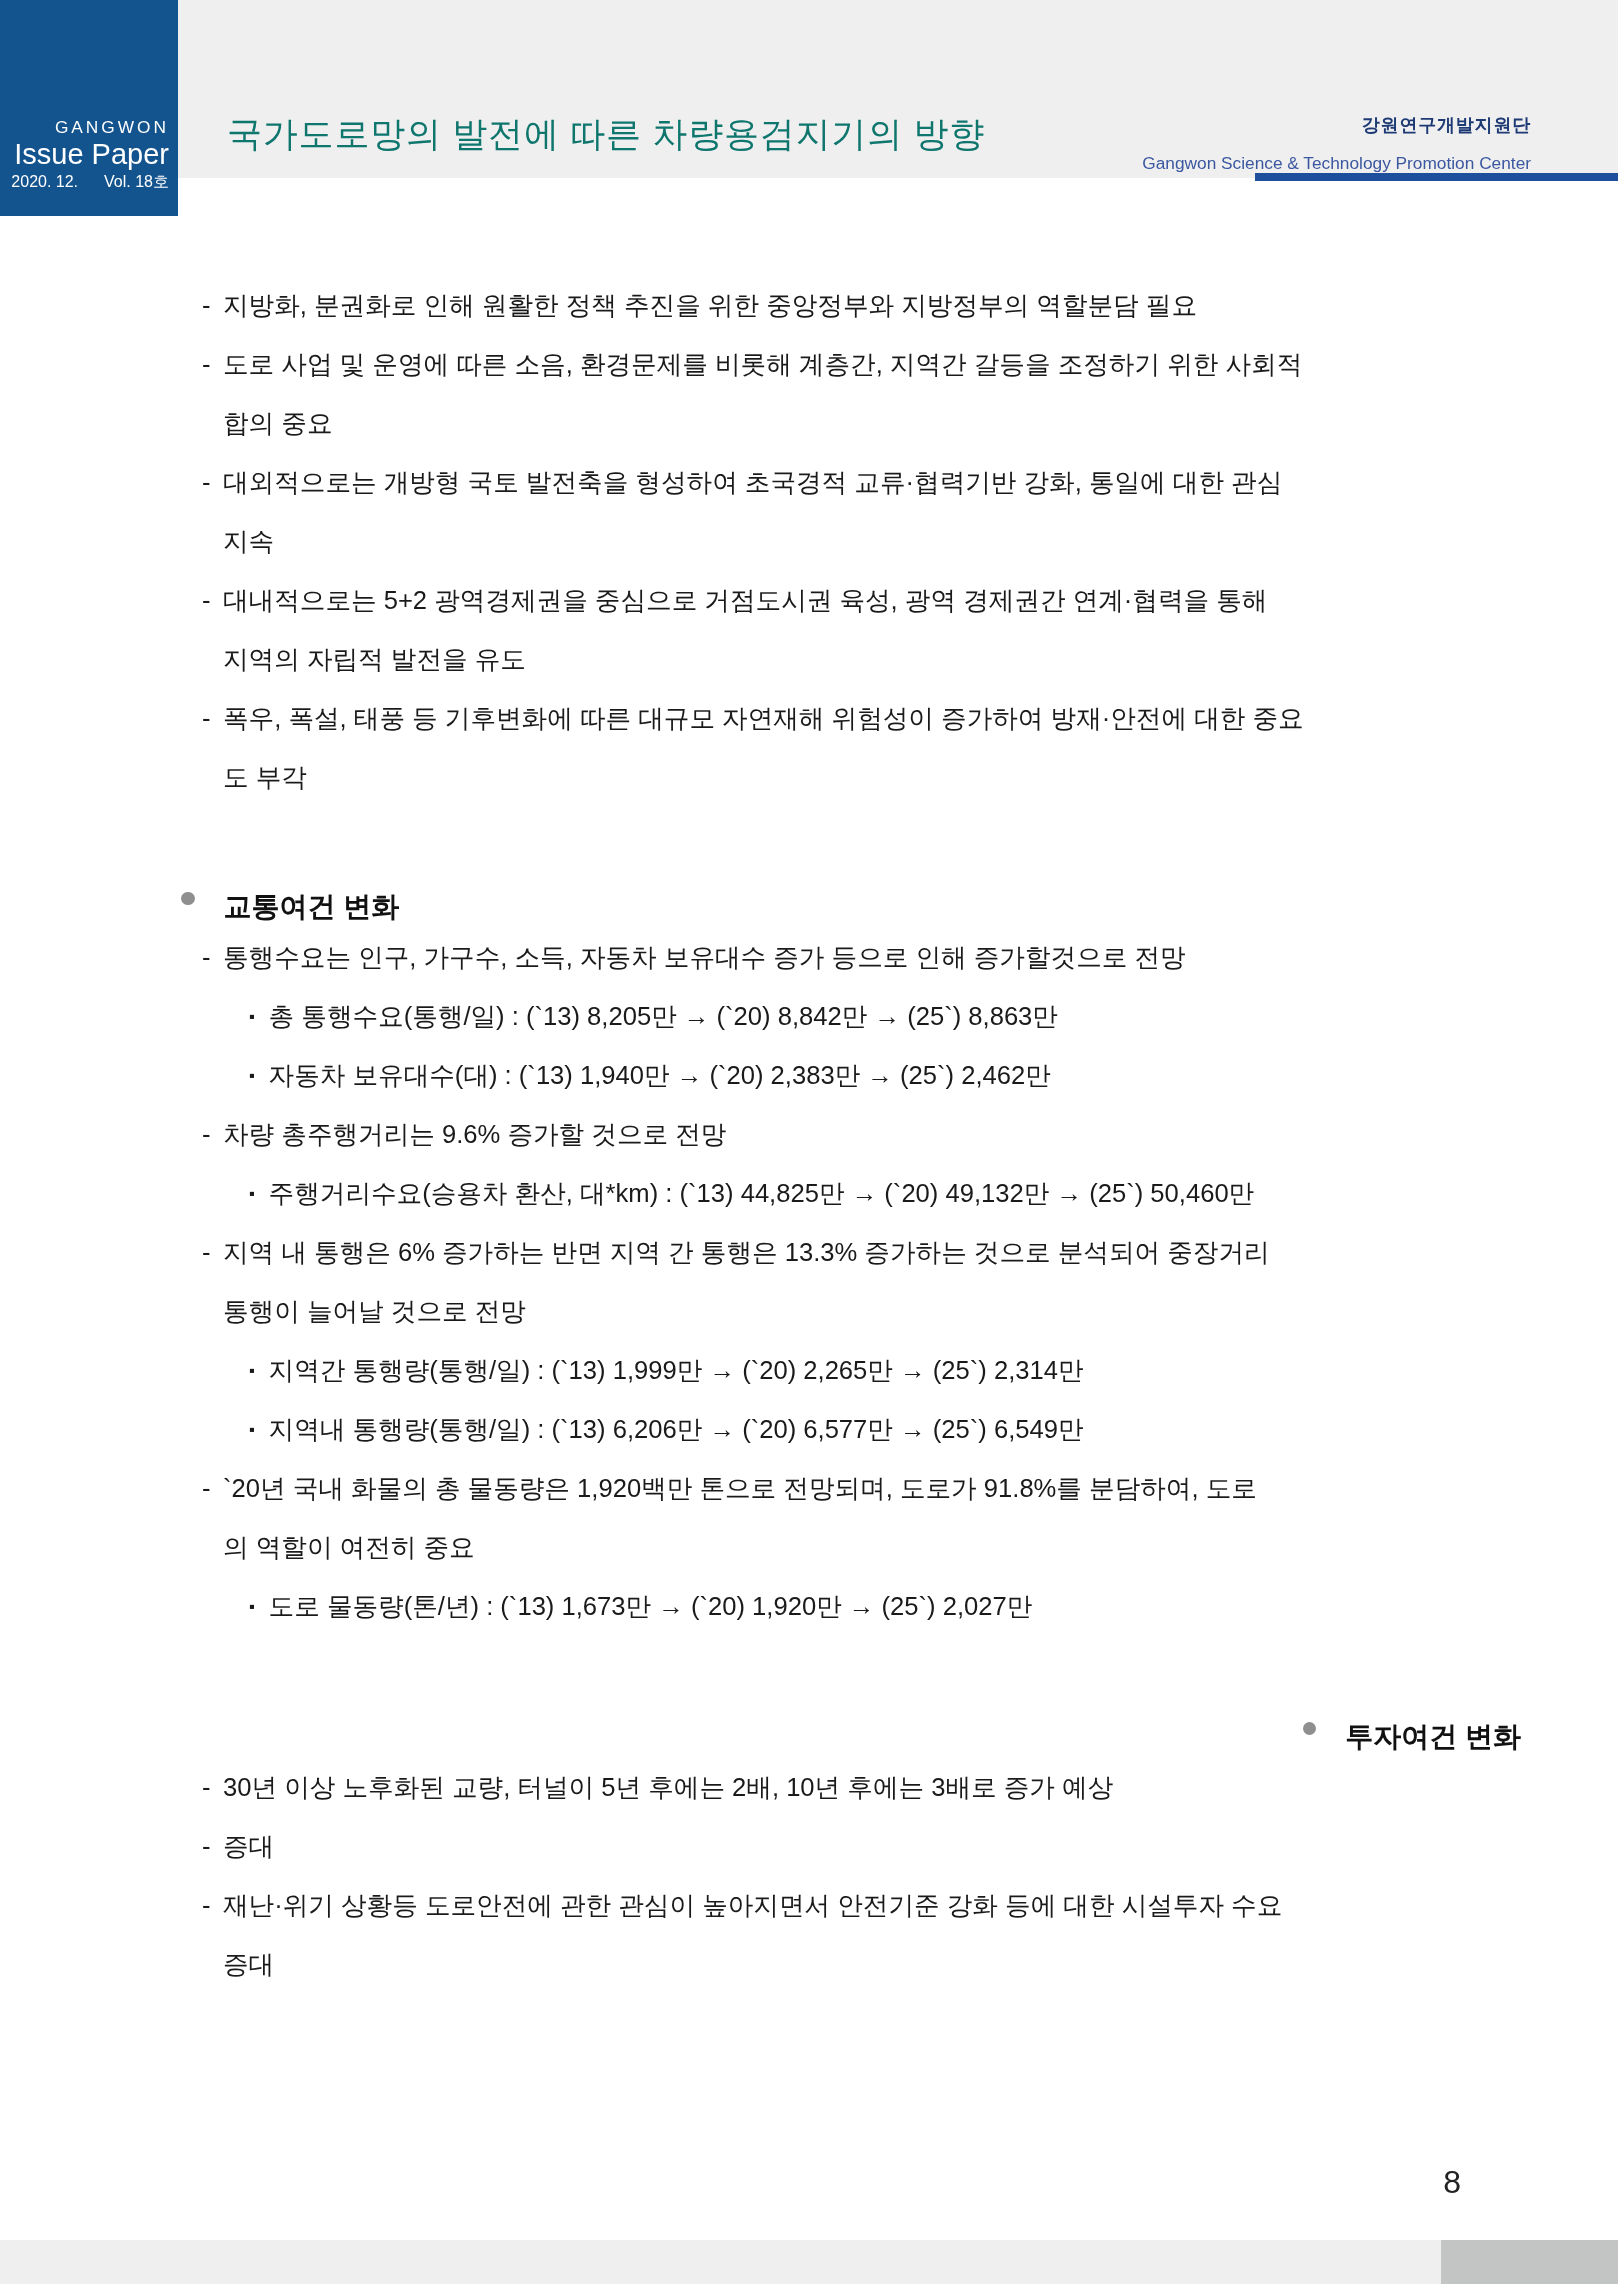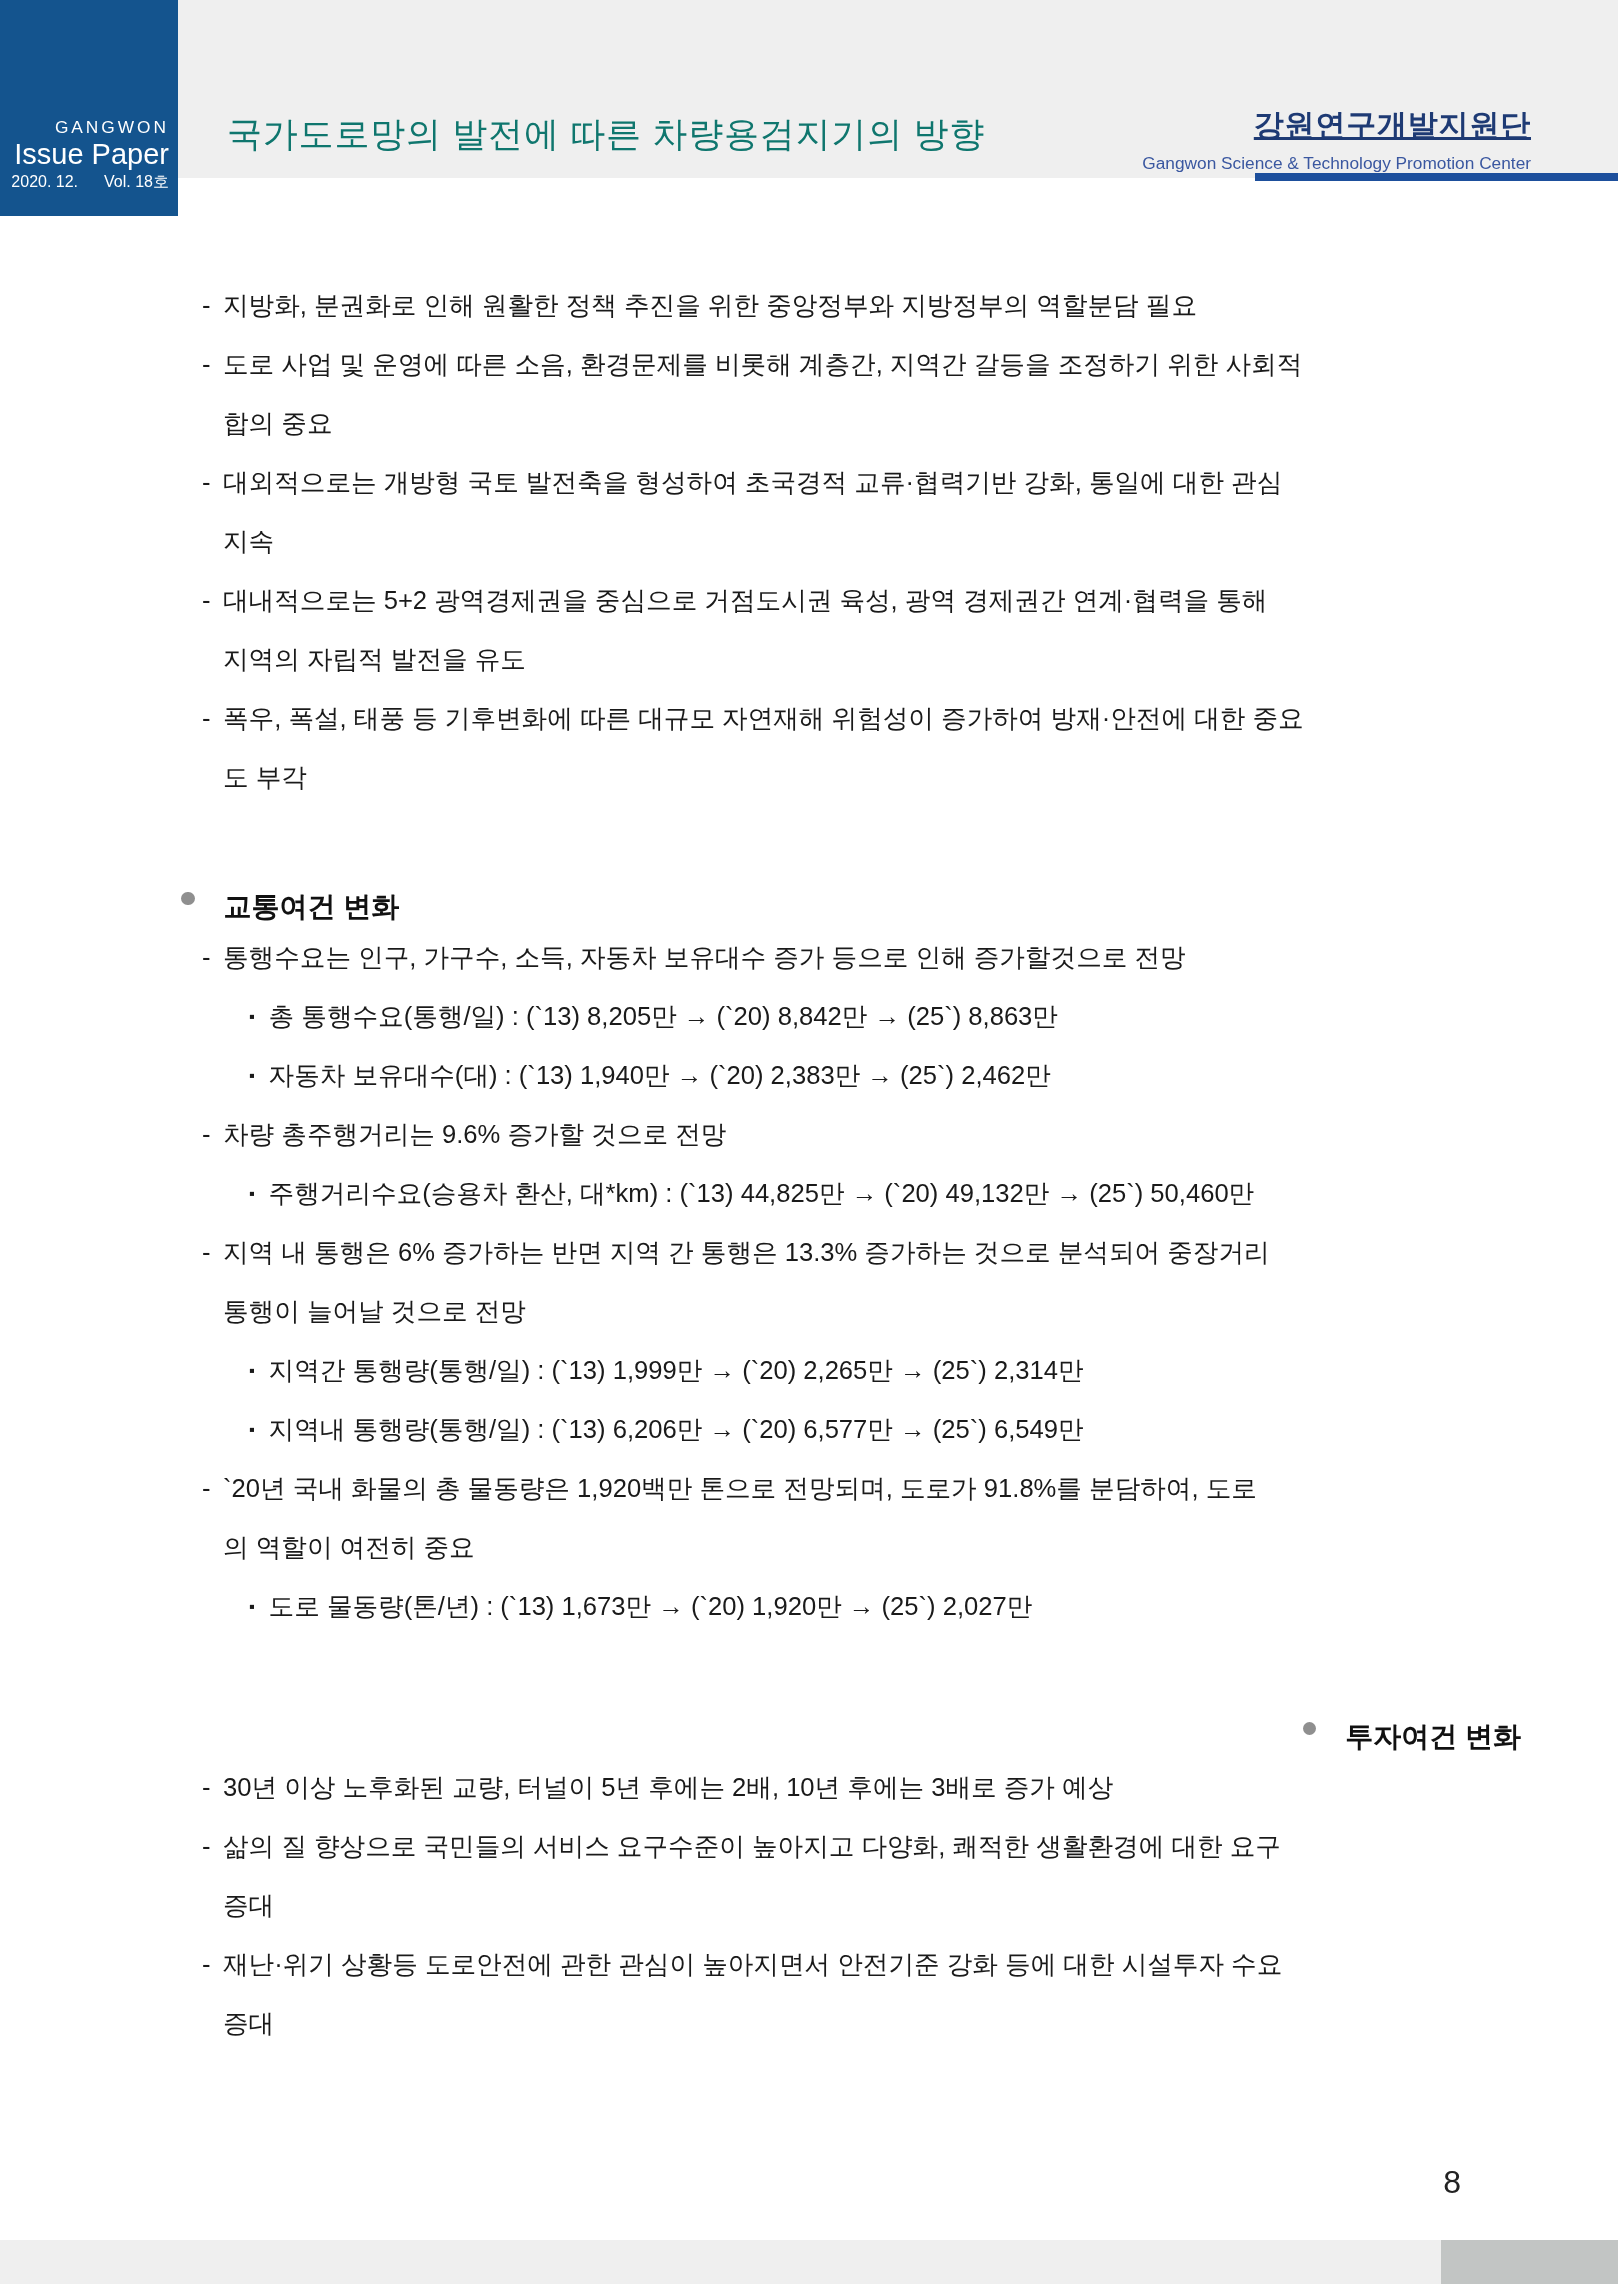--- a/index.html
+++ b/index.html
@@ -29,21 +29,21 @@
   .logo-date-row{display:flex;justify-content:flex-end;gap:26px;font-size:16px;font-weight:400;line-height:22.6px;}
   .doc-title{
     position:absolute;left:194px;bottom:19.6px;
     font-size:35px;font-weight:500;color:#0f766e;letter-spacing:0.8px;
     white-space:nowrap;
     margin-left:33px;
   }
   .org-block{
     position:absolute;right:87px;top:110px;text-align:right;
   }
-  .org-ko{font-size:30px;font-weight:700;color:var(--org_ko_color,#1e3a74);line-height:30px;letter-spacing:0.8px;text-decoration:underline;}
+  .org-ko{font-size:18px;font-weight:700;color:var(--org_ko_color,#1e3a74);line-height:30px;letter-spacing:0.8px;}
   .org-en{font-size:17.3px;font-weight:400;color:var(--org_en_color,#3a57a0);line-height:19.6px;margin-top:14px;}
   .header-accent-bar{
     position:absolute;left:1255px;top:173px;width:363px;height:7.5px;
     background:var(--accent_bar,#1d4f9c);
   }
   
   .body-content{
     position:absolute;left:181px;top:178px;width:1340px;
     font-size:25.6px;
   }
@@ -214,21 +214,20 @@
       </div>
       <div class="item dash">
         <span class="marker">-</span>
         <div class="lines">
           <div class="tline">30년 이상 노후화된 교량, 터널이 5년 후에는 2배, 10년 후에는 3배로 증가 예상</div>
         </div>
       </div>
       <div class="item dash">
         <span class="marker">-</span>
         <div class="lines">
-          <div class="tline">삶의 질 향상으로 국민들의 서비스 요구수준이 높아지고 다양화, 쾌적한 생활환경에 대한 요구</div>
           <div class="tline">증대</div>
         </div>
       </div>
       <div class="item dash">
         <span class="marker">-</span>
         <div class="lines">
           <div class="tline">재난·위기 상황등 도로안전에 관한 관심이 높아지면서 안전기준 강화 등에 대한 시설투자 수요</div>
           <div class="tline">증대</div>
         </div>
       </div>

